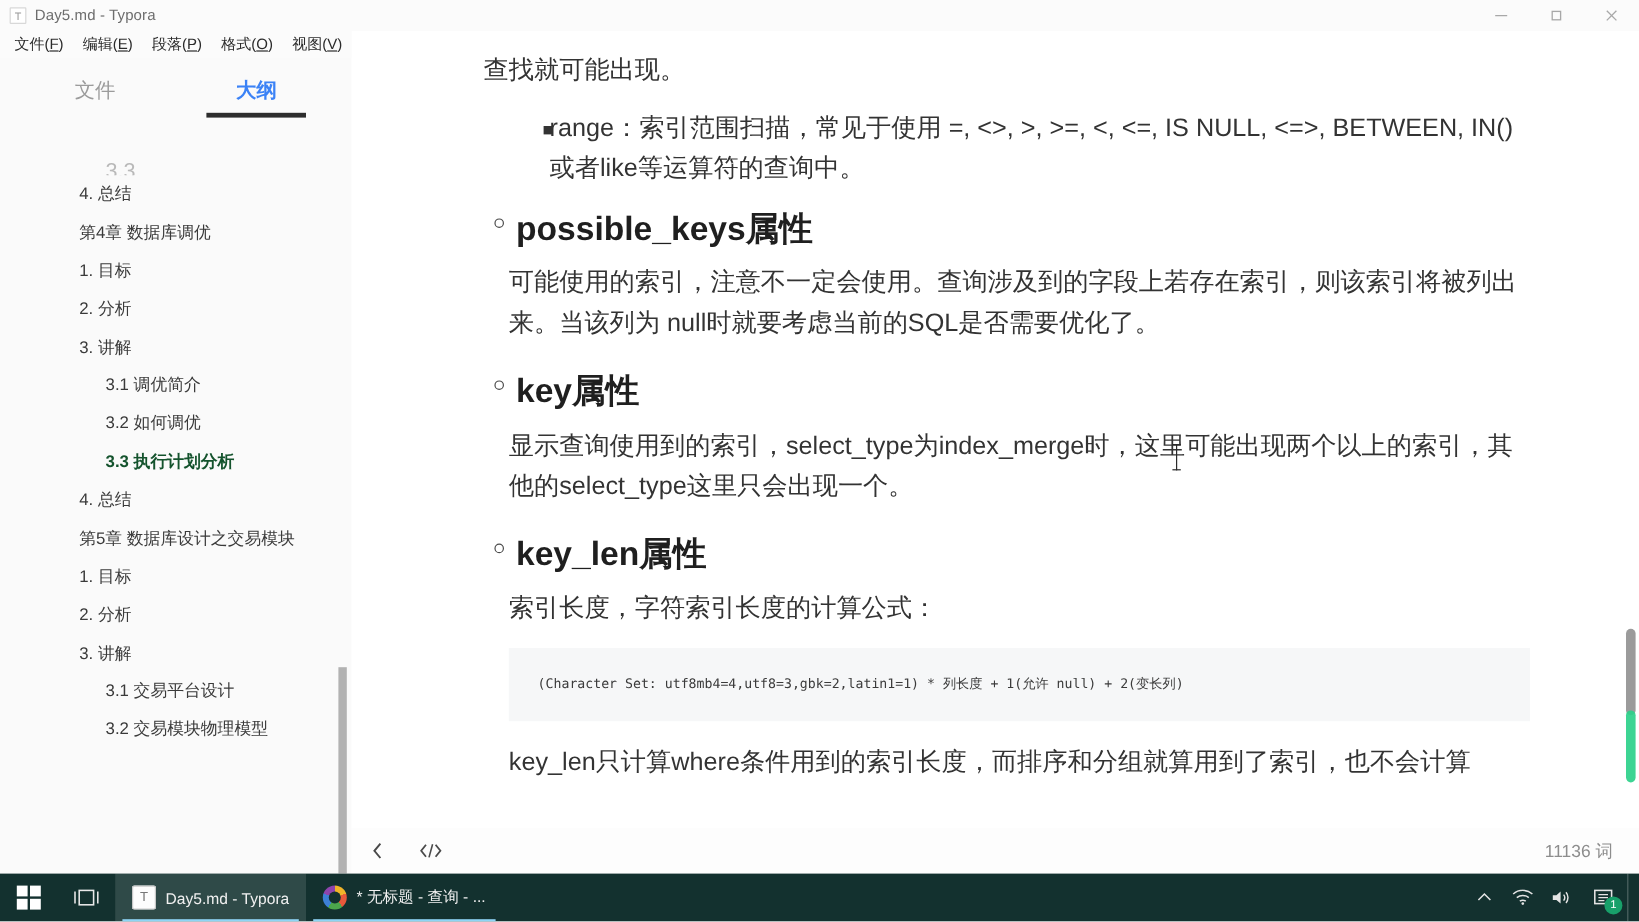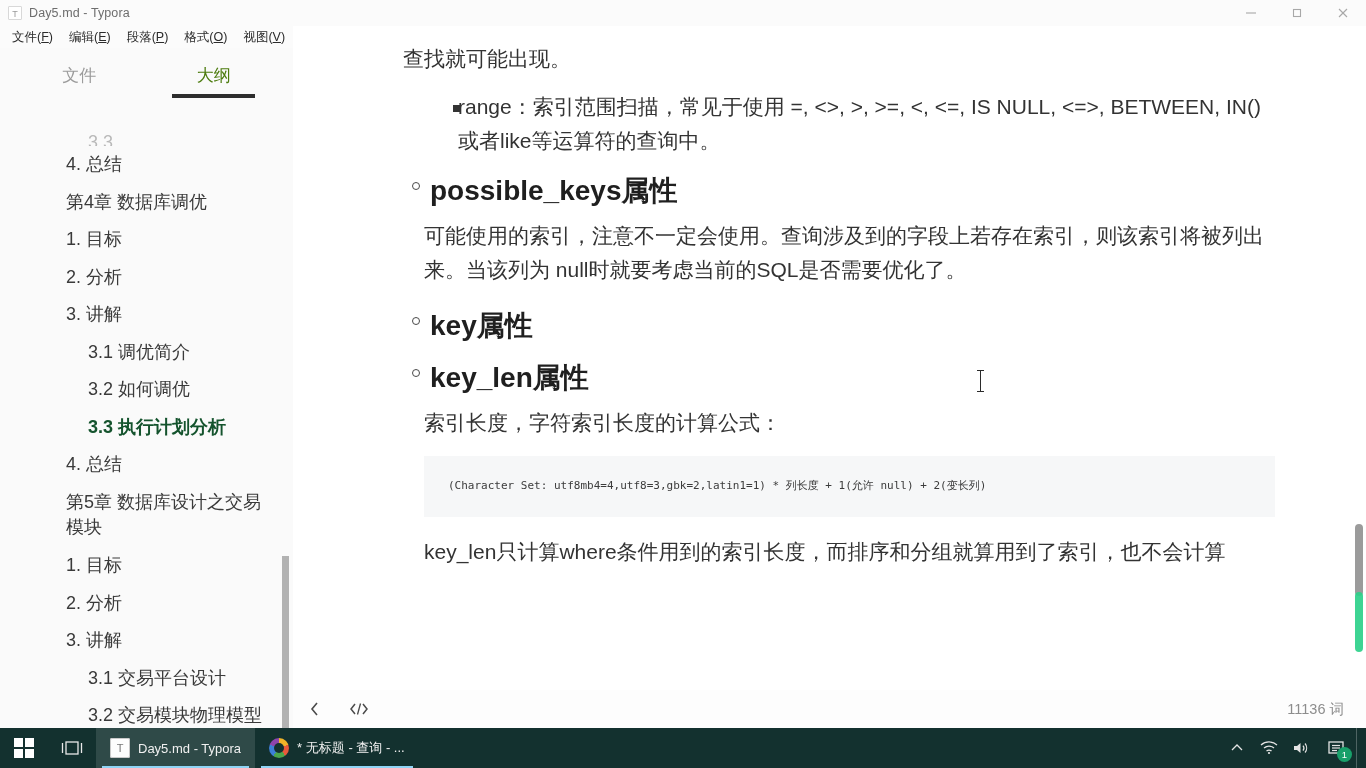--- a/index.html
+++ b/index.html
@@ -45,32 +45,32 @@
     position: absolute; top: 48px; left: 0; width: 293px; height: 680px;
     background: #fafafa; overflow: hidden;
   }
   .side-tabs {
     display: flex; height: 50px; align-items: flex-end; padding: 0 12px;
   }
   .side-tab {
     flex: 1; text-align: center; font-size: 17px; color: #9b9b9b;
     padding-bottom: 11px; position: relative;
   }
-  .side-tab.active { color: #4d7c0f; font-weight: normal; }
+  .side-tab.active { color: #3b82f6; font-weight: bold; }
   .side-tab.active::after {
     content: ""; position: absolute; left: 19%; right: 19%; bottom: 0;
     height: 4px; background: #2d2d2d;
   }
   .outline {
     position: absolute; top: 68px; left: 0; width: 293px; height: 630px;
     overflow: hidden;
     margin-top: 16px;
   }
   .ol-item {
-    font-size: 18px; color: #3a3a3a; line-height: 1.42;
+    font-size: 14px; color: #3a3a3a; line-height: 1.42;
     padding: 6px 18px 6px 0; white-space: normal;
   }
   .ol-item.lvl1 { padding-left: 66px; }
   .ol-item.lvl3 { padding-left: 88px; }
   .ol-item.active { font-weight: bold; color: #14532d; }
   .ol-clipped { height: 14px; overflow: hidden; padding-left: 88px; color: #b9b9b9; font-size: 18px; }
 
   
   .side-scroll {
     position: absolute; left: 282px; top: 508px; width: 7px; height: 207px;
@@ -287,20 +287,21 @@
           <span class="hdr">possible_keys属性</span>
         </li>
       </ul>
       <p class="body-para">可能使用的索引，注意不一定会使用。查询涉及到的字段上若存在索引，则该索引将被列出来。当该列为 null时就要考虑当前的SQL是否需要优化了。</p>
 
       <ul class="lvl-a">
         <li class="bullet-ci">
           <span class="hdr">key属性</span>
         </li>
       </ul>
+      <p class="body-para">显示查询使用到的索引，select_type为index_merge时，这里可能出现两个以上的索引，其他的select_type这里只会出现一个。</p>
 
       <ul class="lvl-a">
         <li class="bullet-ci">
           <span class="hdr">key_len属性</span>
         </li>
       </ul>
       <p class="body-para">索引长度，字符索引长度的计算公式：</p>
 
       <pre class="codeblock">(Character Set: utf8mb4=4,utf8=3,gbk=2,latin1=1) * 列长度 + 1(允许 null) + 2(变长列)</pre>
 

